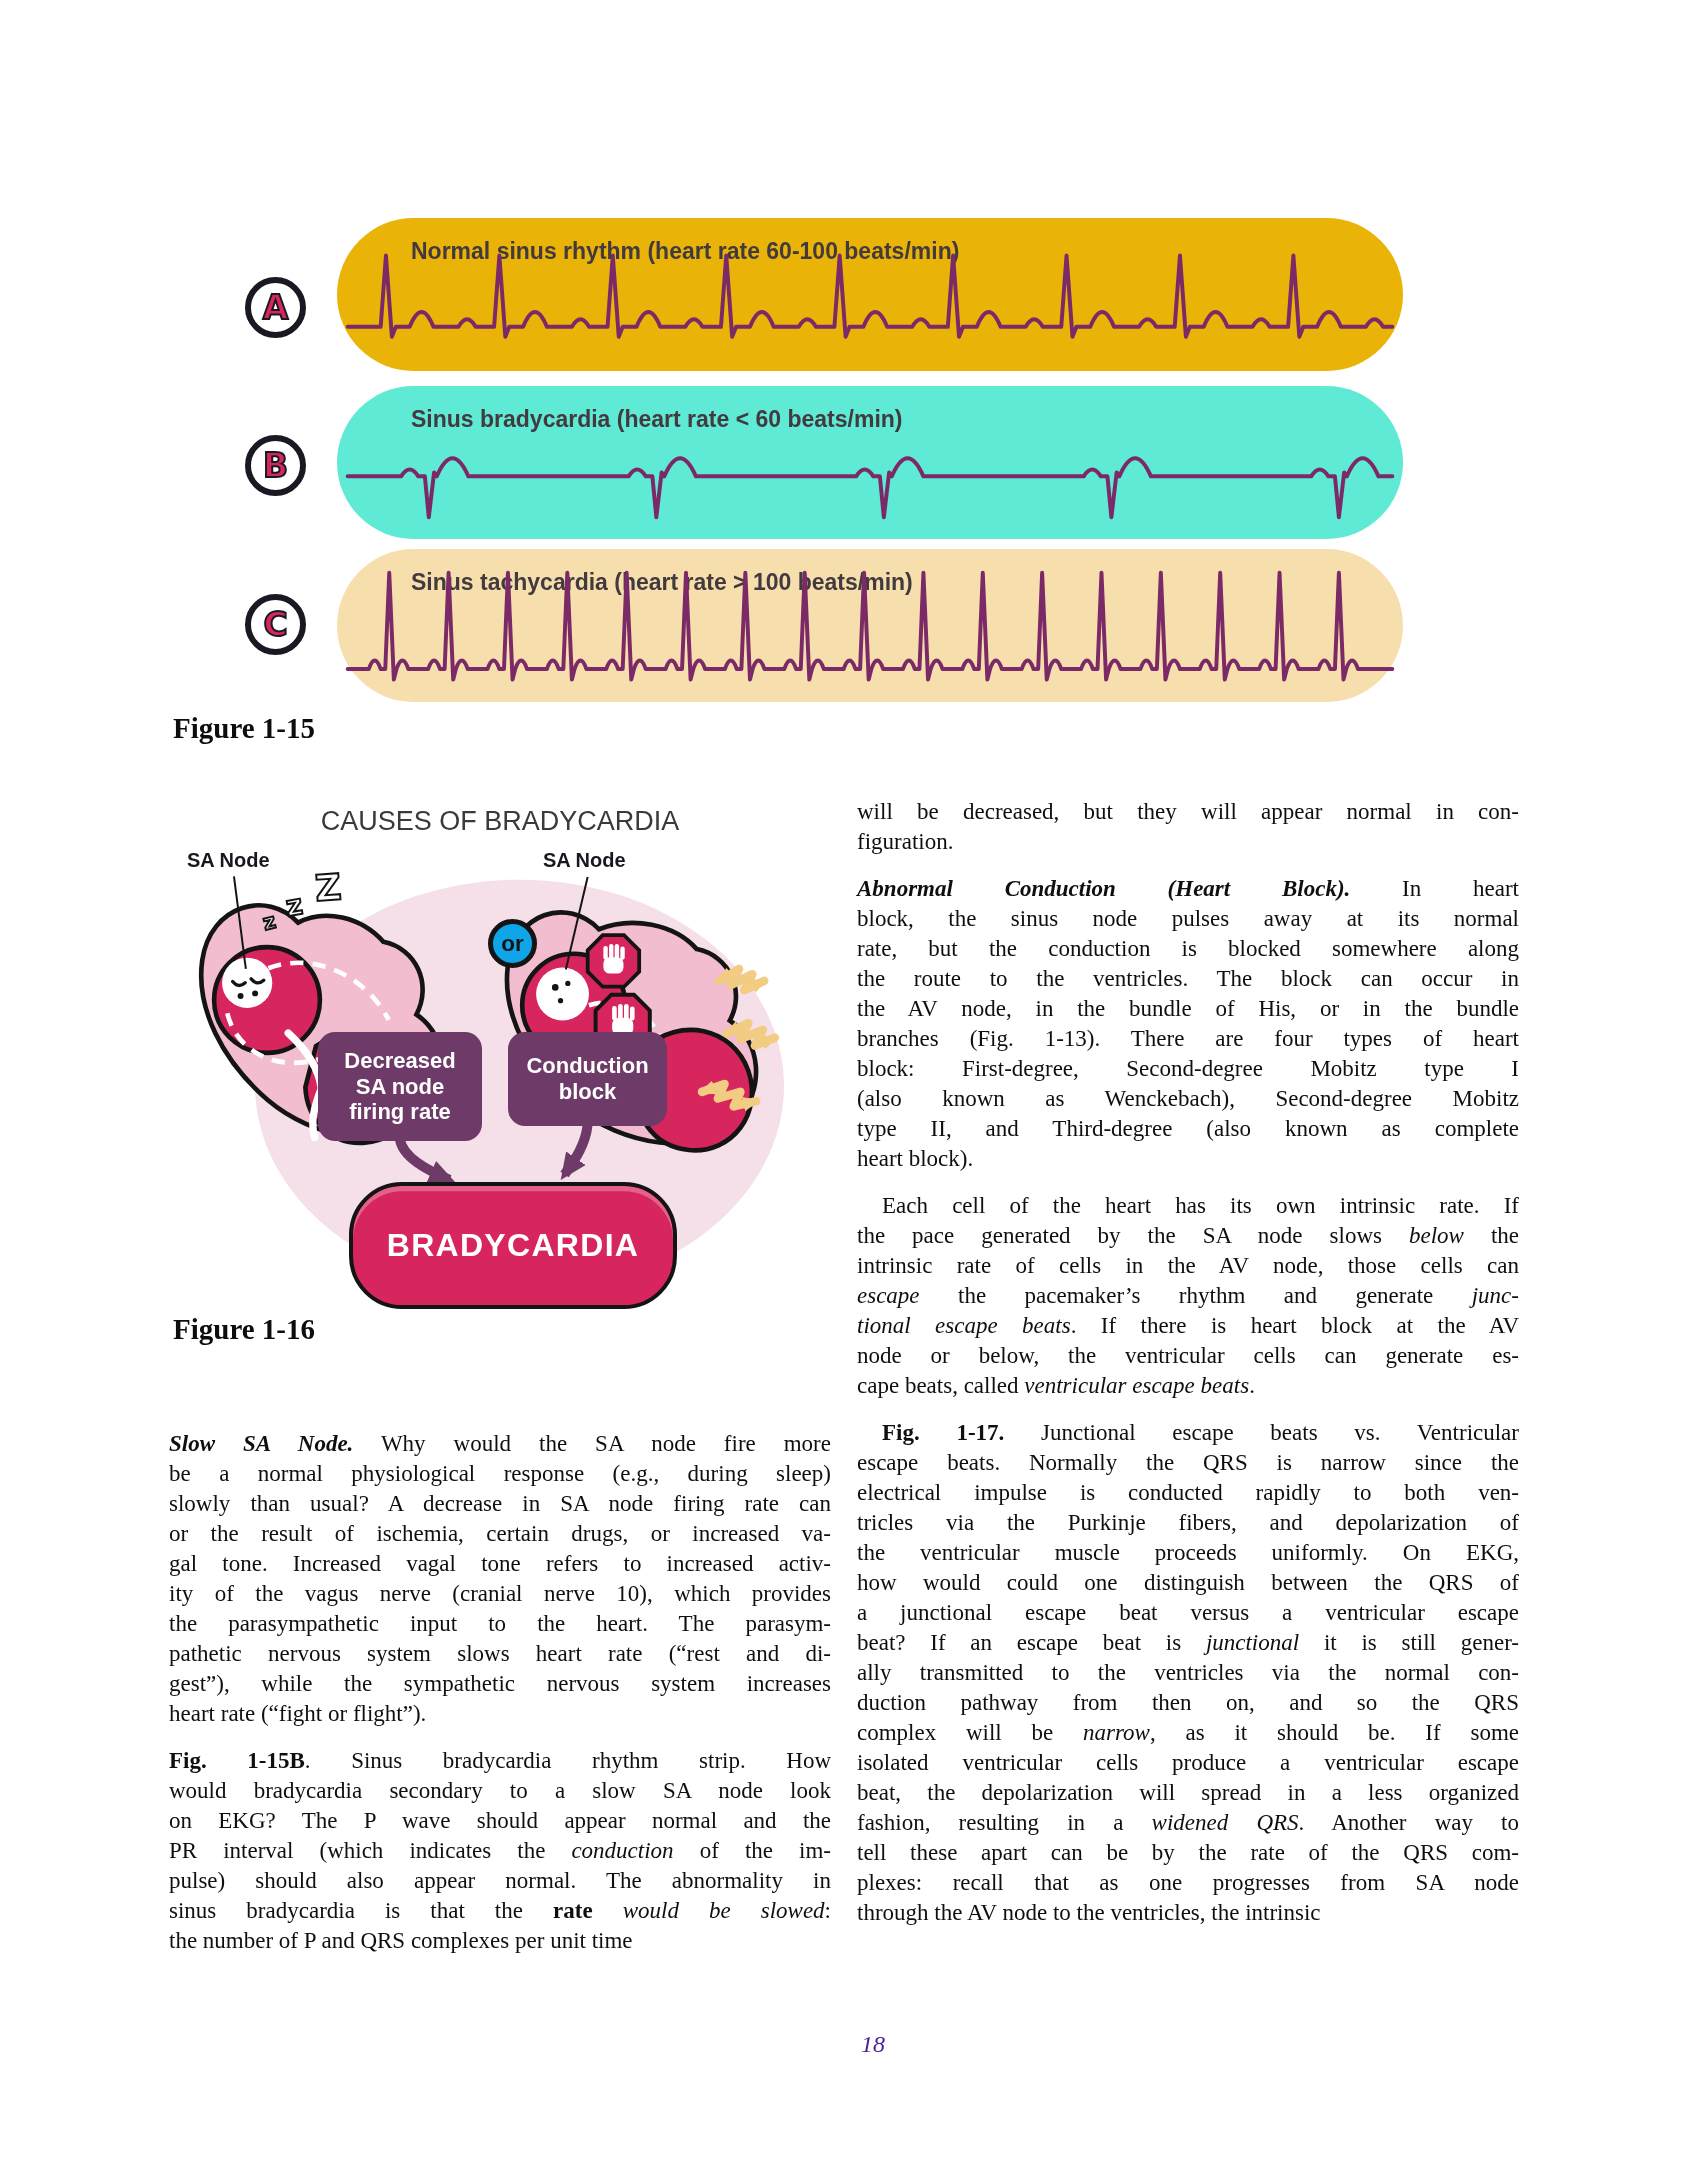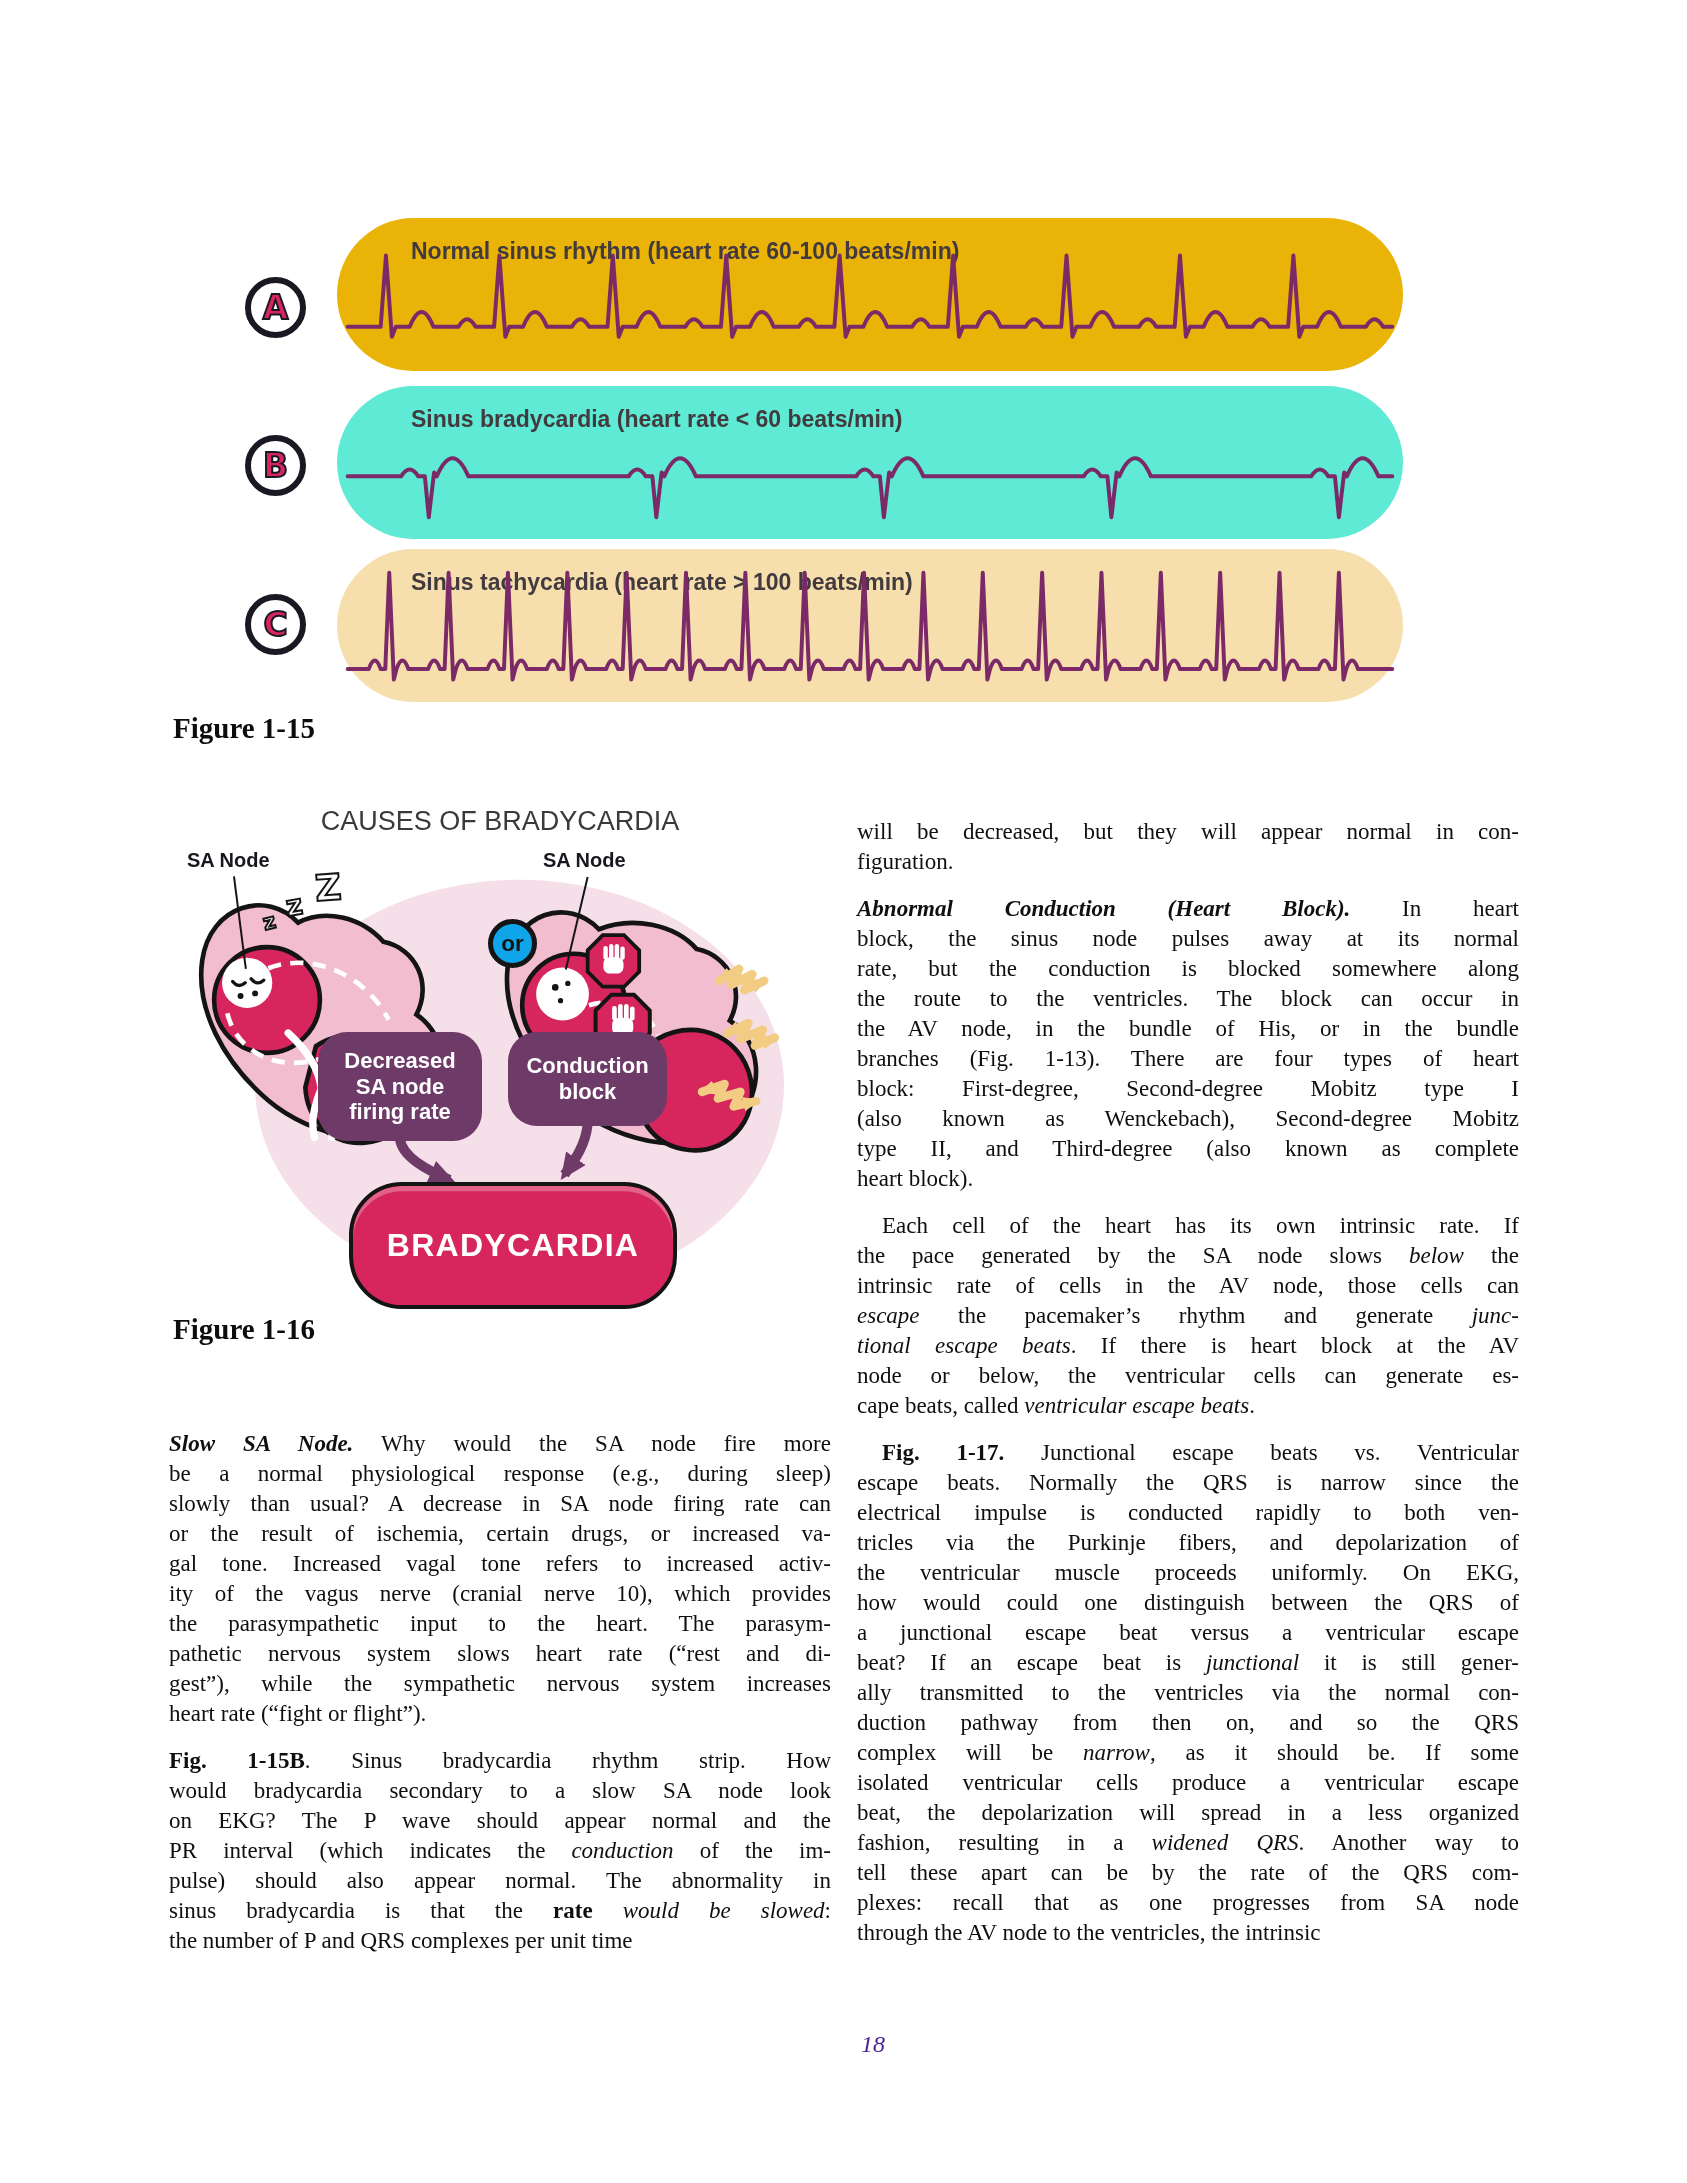--- a/index.html
+++ b/index.html
@@ -32,36 +32,36 @@
   #sa-right{left:543px;top:849px}
   #or-circle{position:absolute;left:488px;top:919px;width:49px;height:49px;box-sizing:border-box;border-radius:50%;
              background:#0ea5e9;border:5.3px solid #141414;display:flex;align-items:center;justify-content:center;
              font-family:"Liberation Sans",sans-serif;font-weight:bold;font-size:22.5px;color:#141414;}
   .zzz{position:absolute;left:263px;top:872px;width:99px;height:86px;
        font-family:"DejaVu Sans",sans-serif;font-weight:bold;color:#ffffff;-webkit-text-stroke:2px #141414;}
   .zzz span{position:absolute;display:block;}
   .z1{left:0;top:38px;font-size:21px;transform:rotate(-14deg);}
   .z2{left:22.5px;top:17px;font-size:28px;transform:rotate(-10deg);}
   .z3{left:52px;top:-5.3px;font-size:36px;transform:rotate(-4deg);}
-  .pbox{position:absolute;background:#6e3a68;border-radius:29px;color:#ffffff;
+  .pbox{position:absolute;background:#6e3a68;border-radius:17px;color:#ffffff;
         font-family:"Liberation Sans",sans-serif;font-weight:bold;font-size:22px;line-height:1.16;
         text-align:center;display:flex;align-items:center;justify-content:center;}
   #pbox1{left:318px;top:1032px;width:164px;height:109px;}
   #pbox2{left:508px;top:1032px;width:159px;height:94px;}
   #pill-shadow{position:absolute;left:349px;top:1196px;width:328px;height:98px;border-radius:53px;
                background:#8d3b63;border:4.6px solid #141414;box-sizing:border-box;}
   #pill{position:absolute;left:349px;top:1182px;width:328px;height:127px;border-radius:53px;background:#d7265e;
         border:4.6px solid #141414;box-sizing:border-box;display:flex;align-items:center;justify-content:center;
         font-family:"Liberation Sans",sans-serif;font-weight:bold;font-size:32px;letter-spacing:1.3px;color:#ffffff;
         box-shadow:inset 0 5.3px 0 rgba(255,255,255,.28);}
 
   
   .col{position:absolute;width:662px;font-size:23px;line-height:30px;color:#0f0f0f;}
   #col-left{left:169px;top:1429px;}
-  #col-right{left:857px;top:797px;margin-top:20px;}
+  #col-right{left:857px;top:797px;}
   .para + .para{margin-top:17px;}
   .para.indent .line:first-child{text-indent:25px;}
   .line{text-align:justify;text-align-last:justify;}
   .line.last{text-align-last:auto;}
 
   #pagenum{position:absolute;left:861px;top:2031px;font-style:italic;font-size:24px;color:#4c1d95;}
 </style>
 </head>
 <body>
 

